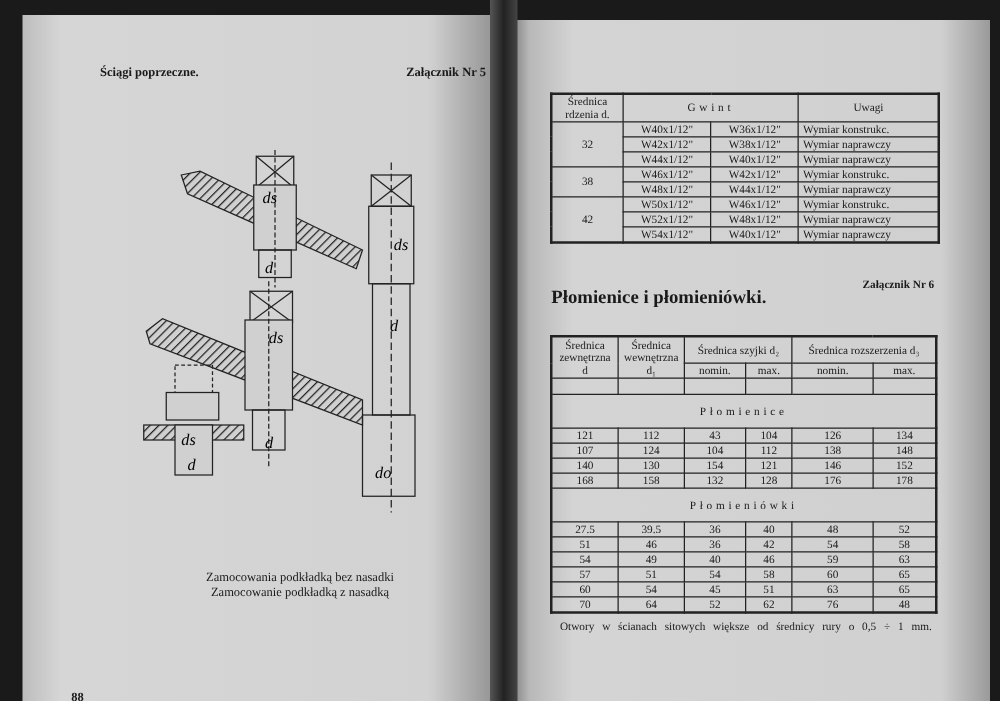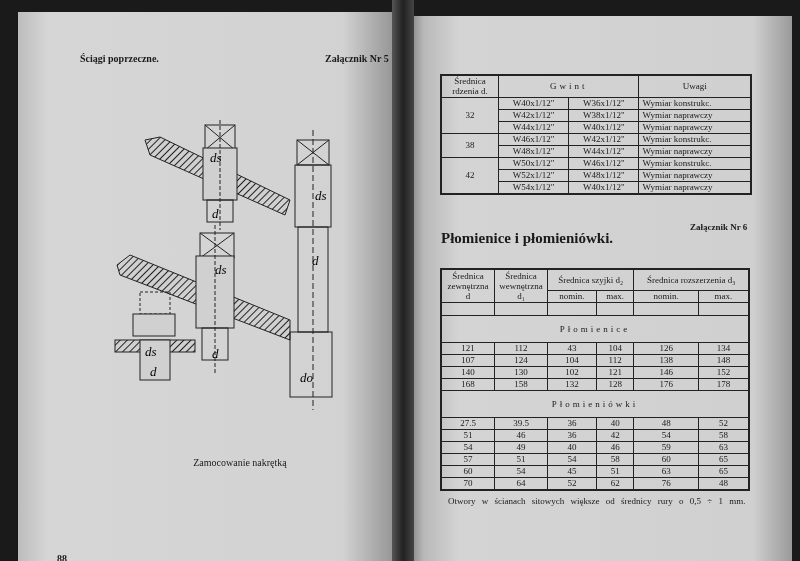--- a/index.html
+++ b/index.html
@@ -74,21 +74,22 @@
     <text x="215" y="274">ds</text>
     <text x="212" y="358">d</text>
     <text x="145" y="356">ds</text>
     <text x="150" y="376">d</text>
     <text x="312" y="265">d</text>
     <text x="300" y="382">do</text>
   </g>
 </svg>
 
 <div class="caption">
-  <div>Zamocowanie nakrętką</div>
+  <div>Zamocowania podkładką bez nasadki</div>
+  <div>Zamocowanie podkładką z nasadką</div>
 </div>
 <div class="pnum" style="left:57px;top:505px;">88</div>
 
 <table class="t1">
   <tbody>
       <tr style="height:22px">
     <th style="width:50px;line-height:10px">Średnica rdzenia d.</th>
     <th colspan="2" style="letter-spacing:3px">Gwint</th>
     <th>Uwagi</th>
   </tr>
@@ -178,21 +179,21 @@
         <td>107</td>
         <td>124</td>
         <td>104</td>
         <td>112</td>
         <td>138</td>
         <td>148</td>
       </tr>
   <tr>
         <td>140</td>
         <td>130</td>
-        <td>102</td>
+        <td>154</td>
         <td>121</td>
         <td>146</td>
         <td>152</td>
       </tr>
   <tr>
         <td>168</td>
         <td>158</td>
         <td>132</td>
         <td>128</td>
         <td>176</td>

